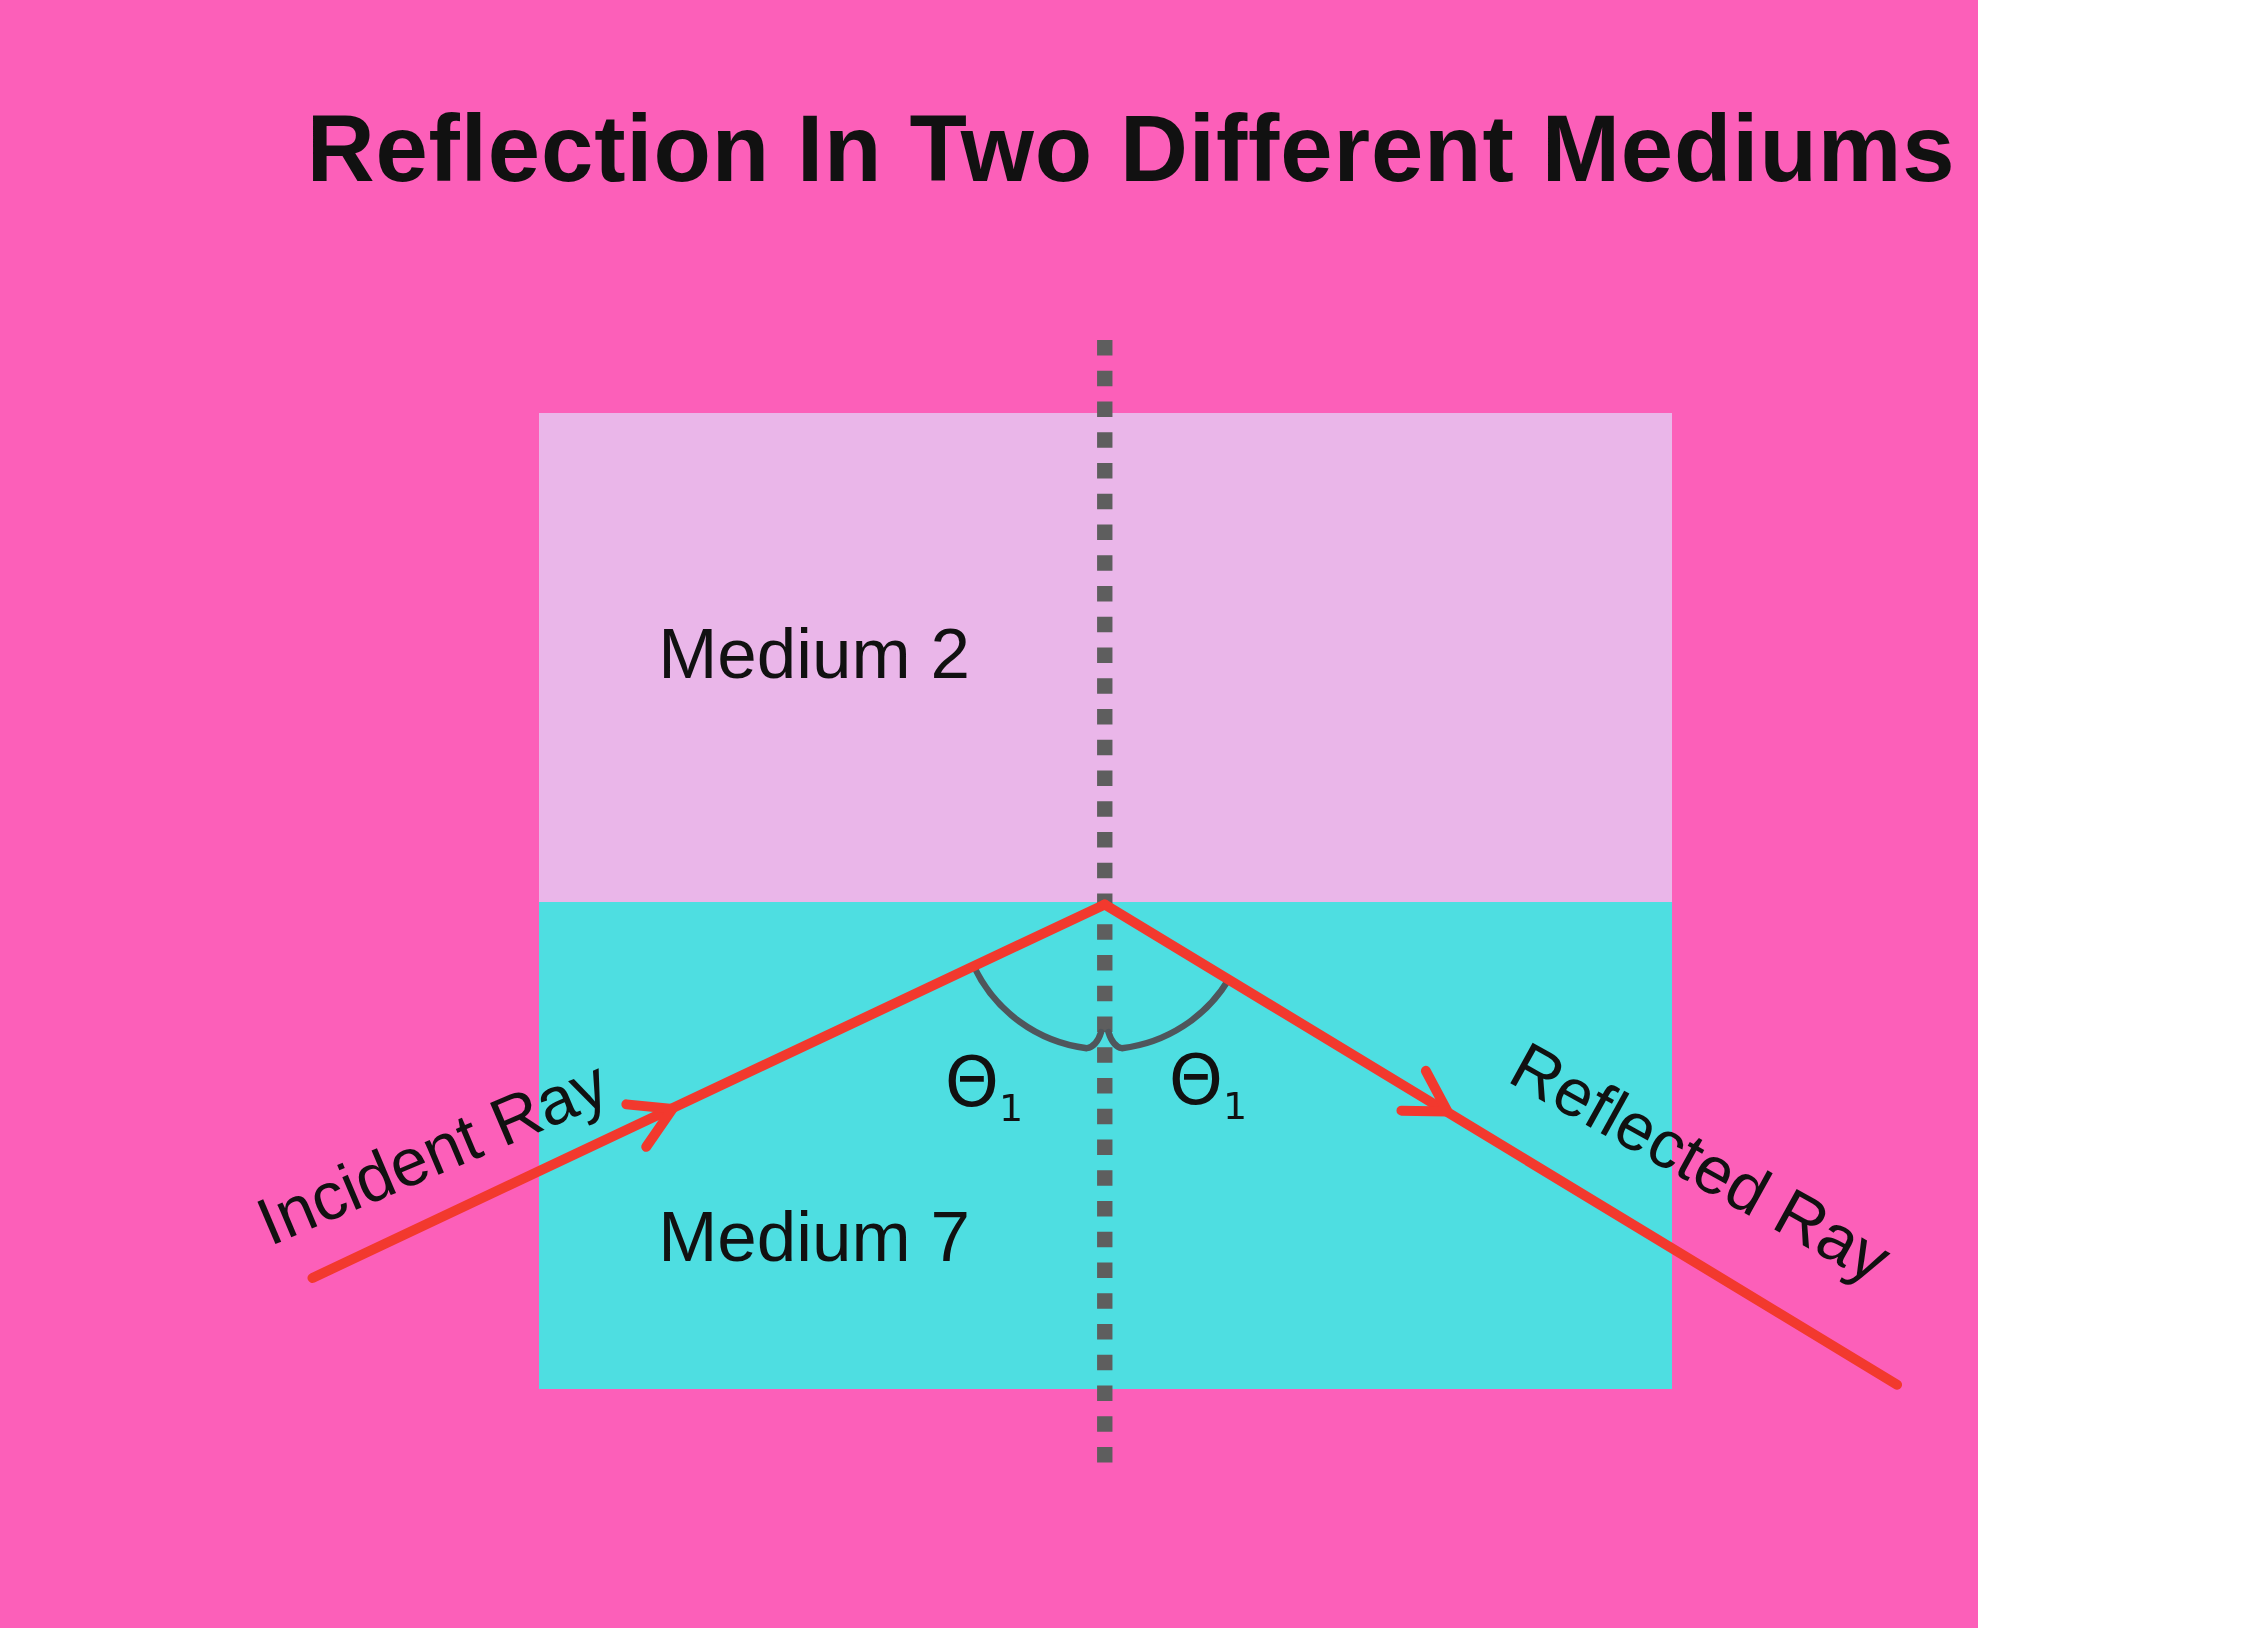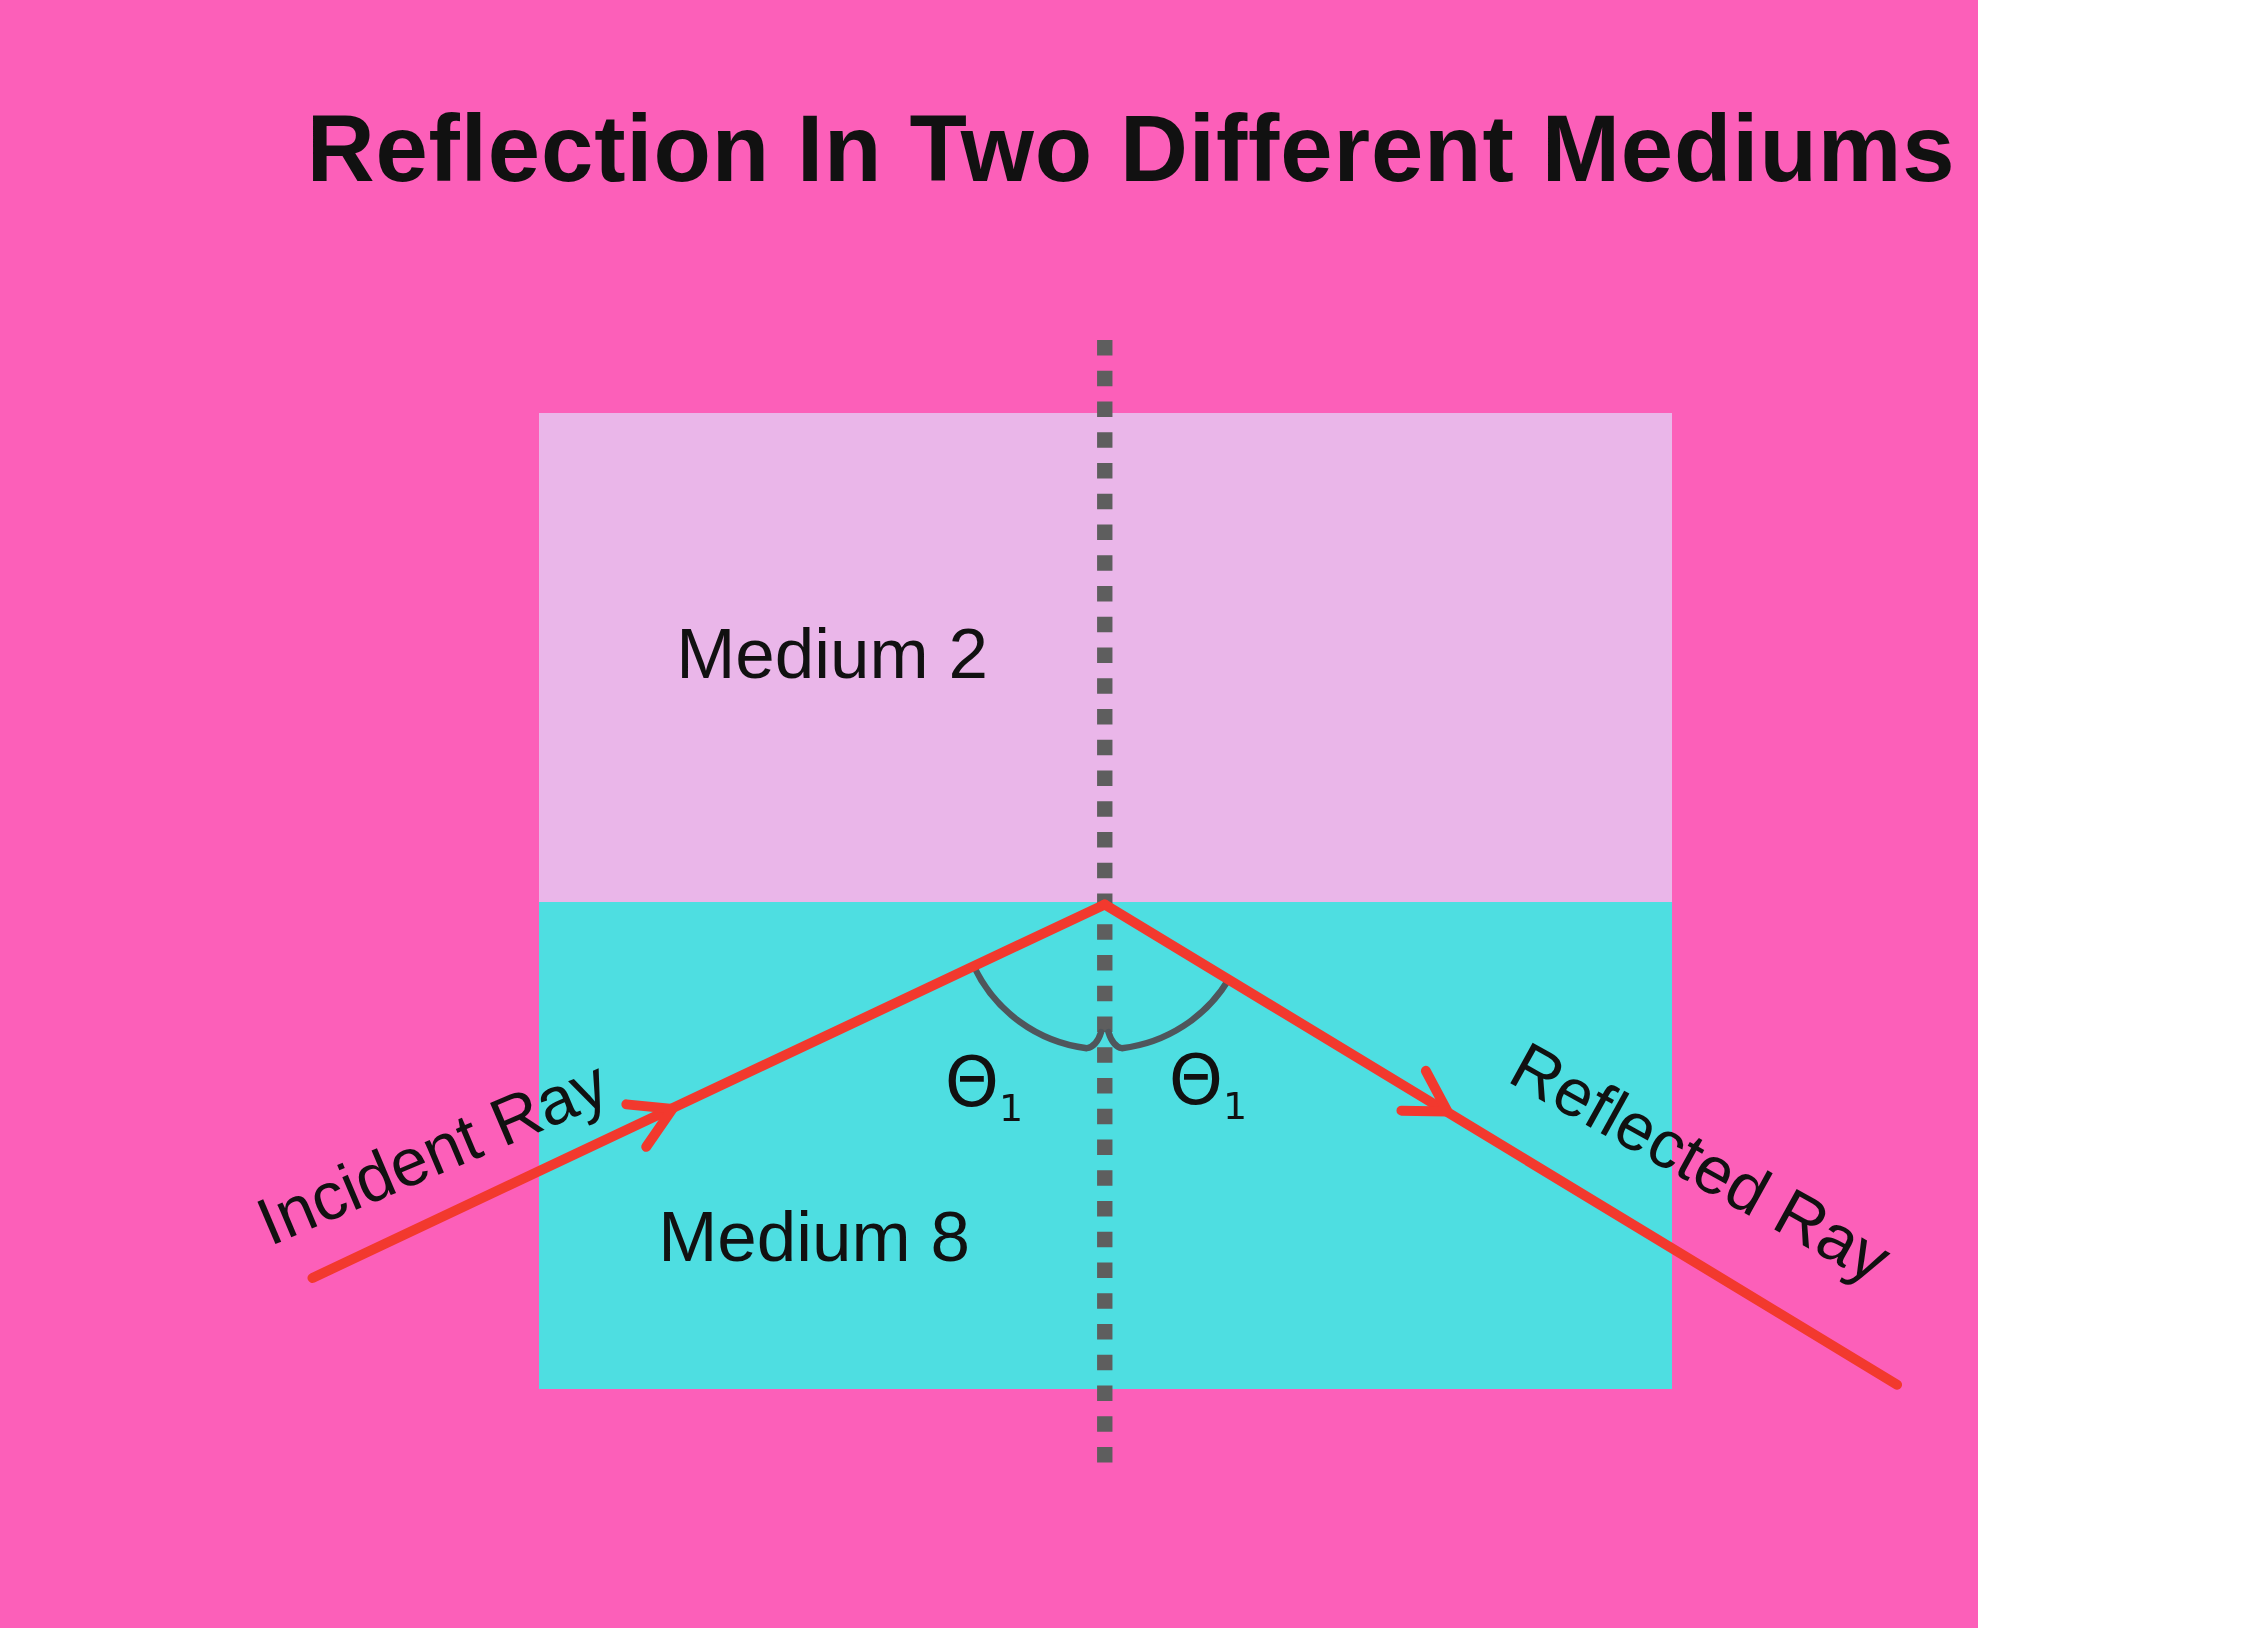--- a/index.html
+++ b/index.html
@@ -16,21 +16,21 @@
     letter-spacing:0.9px;line-height:1.25;color:var(--text,#111);
     margin:0;
   }
   .box{position:absolute;left:539px;top:413px;width:1133px;height:976px;}
   .medium2{position:absolute;left:0;top:0;width:1133px;height:489px;background:var(--medium2,#eab6e9);}
   .medium1{position:absolute;left:0;top:489px;width:1133px;height:487px;background:var(--medium1,#4edee1);}
   .medium-label{
     position:absolute;transform:translate(-50%,-50%);
     font-size:71px;font-weight:400;white-space:nowrap;color:var(--text,#111);
   }
-  .medium2-label{left:832px;top:653px;}
+  .medium2-label{left:814px;top:653px;}
   .medium1-label{left:814px;top:1236px;}
   .overlay{position:absolute;left:0;top:0;width:2262px;height:1628px;pointer-events:none;}
   .normal-line{stroke:var(--normal_dash,#5e5e5e);stroke-width:17;stroke-dasharray:17 17;fill:none;}
   .ray{stroke:var(--ray,#f2392e);stroke-width:11;fill:none;stroke-linecap:round;stroke-linejoin:round;}
   .arc{stroke:var(--angle_arc,#4f565c);stroke-width:7;fill:none;stroke-linecap:round;}
   .angle-label{
     position:absolute;transform:translate(-50%,-50%);
     font-size:69px;font-weight:400;white-space:nowrap;color:var(--text,#111);
     font-family:"DejaVu Sans","Liberation Sans",sans-serif;
     text-align:center;
@@ -64,21 +64,21 @@
     <path class="arc" d="M 1358 1083 A 160 160 0 0 1 1240 1159 Q 1230 1157 1225 1141"></path>
 
     <line class="ray" x1="345" y1="1413" x2="1221" y2="1000"></line>
     <polyline class="ray" points="714,1268 743,1226 692,1221"></polyline>
 
     <line class="ray" x1="1221" y1="1000" x2="2097" y2="1531"></line>
     <polyline class="ray" points="1549,1228 1600,1229 1576,1184"></polyline>
   </svg>
 
   <div class="medium-label medium2-label">Medium 2</div>
-  <div class="medium-label medium1-label">Medium 8</div>
+  <div class="medium-label medium1-label">Medium 7</div>
 
   <div class="angle-label angle-left"><span>Θ</span><sub>1</sub></div>
   <div class="angle-label angle-right"><span>Θ</span><sub>1</sub></div>
 
   <div class="ray-label incident-label">Incident Ray</div>
   <div class="ray-label reflected-label">Reflected Ray</div>
 
 </div>
 
 

